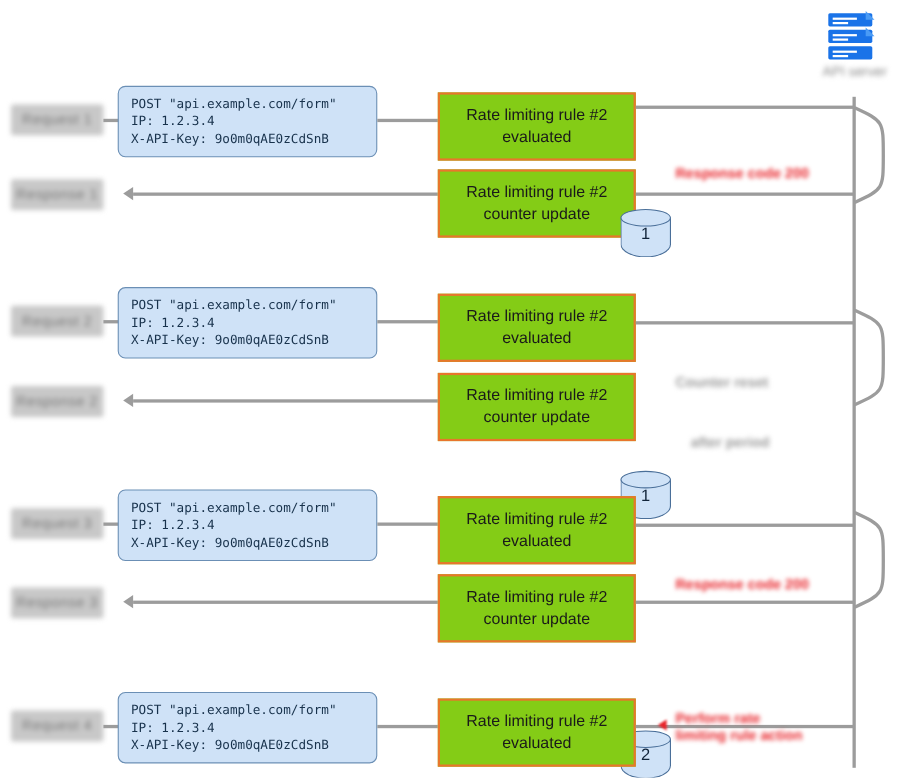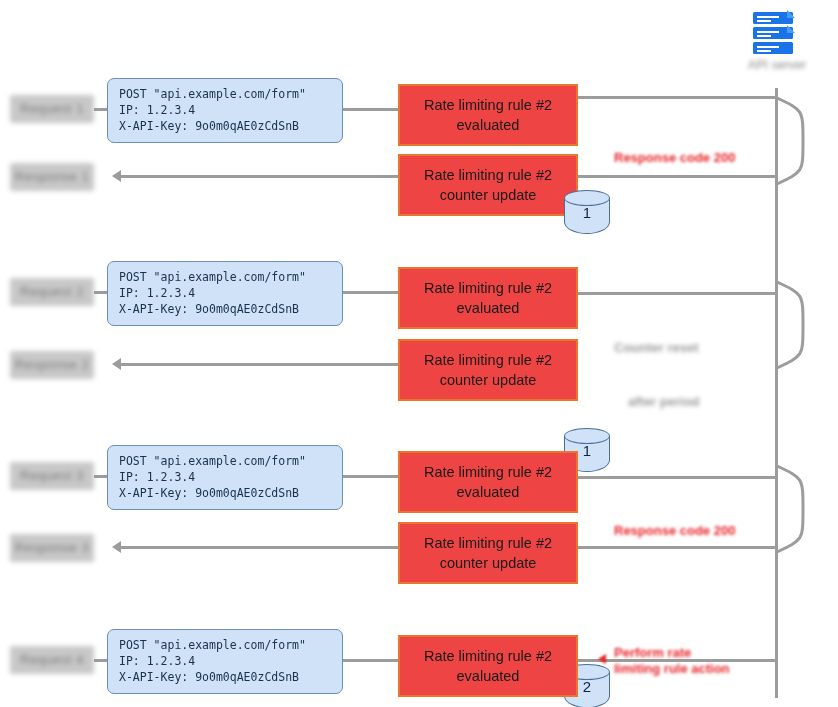--- a/index.html
+++ b/index.html
@@ -46,21 +46,21 @@
     font-family: "DejaVu Sans Mono", monospace;
     font-size: 11.5px;
     line-height: 16px;
     color: #18324c;
     white-space: pre;
   }
 
   
   .proc-box {
     width: 180px;
-    background: #ef4444;
+    background: #84cc16;
     border: 2px solid #e8762c;
     box-sizing: border-box;
     padding: 9px 10px;
     font-size: 14.5px;
     line-height: 20px;
     color: #1a1a1a;
     text-align: center;
   }
 
   

